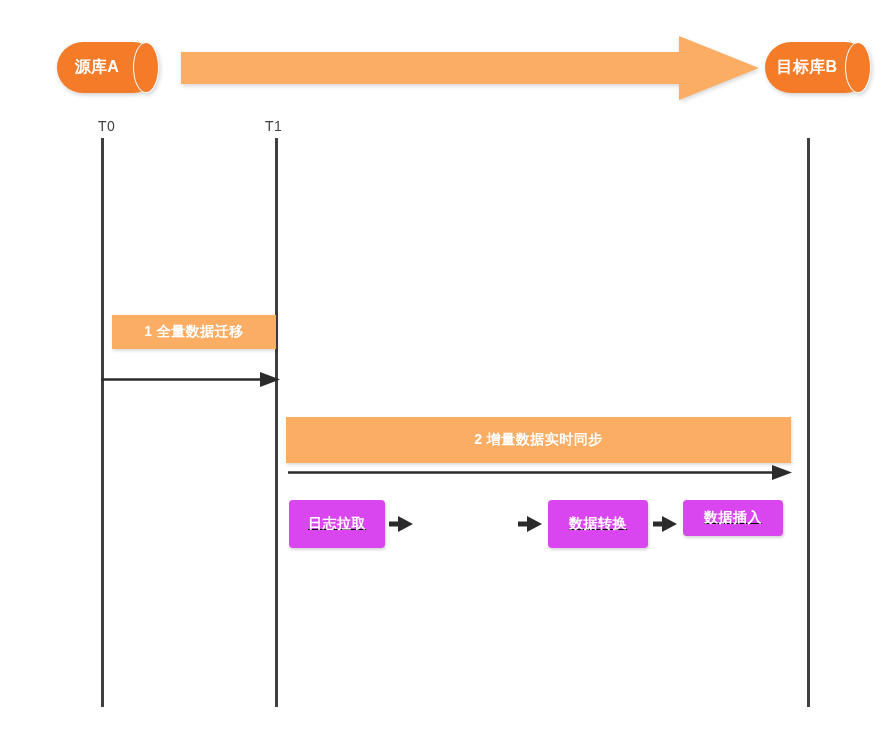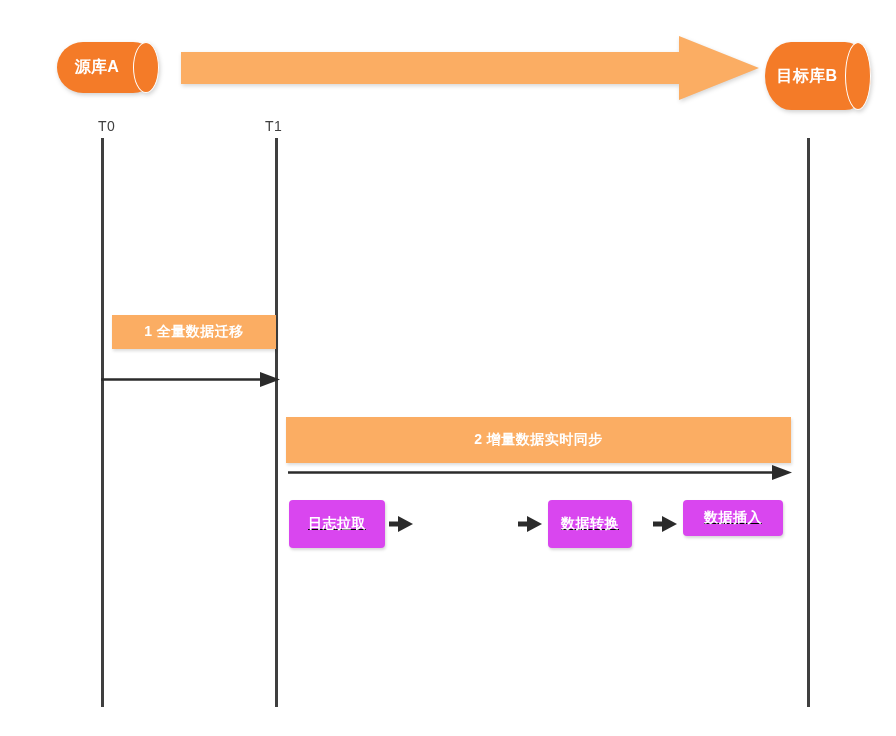--- a/index.html
+++ b/index.html
@@ -126,21 +126,21 @@
   <div class="cylinder" style="left:57px; top:42px; width:102px; height:51px;">
     <div class="cyl-body"></div>
     <div class="cyl-cap" style="right:0;"></div>
     <div class="cyl-label">源库A</div>
   </div>
 
   <svg class="bigarrow" style="left:181px; top:36px; width:578px; height:64px;" viewBox="0 0 578 64" xmlns="http://www.w3.org/2000/svg">
     <polygon points="0,16 498,16 498,0 578,32 498,64 498,48 0,48" fill="#fbad63"></polygon>
   </svg>
 
-  <div class="cylinder" style="left:765px; top:42px; width:106px; height:68px;">
+  <div class="cylinder" style="left:765px; top:42px; width:106px; height:51px;">
     <div class="cyl-body"></div>
     <div class="cyl-cap" style="right:0;"></div>
     <div class="cyl-label">目标库B</div>
   </div>
 
   <div class="tlabel" style="left:98px; top:118px;">T0</div>
   <div class="tlabel" style="left:265px; top:118px;">T1</div>
 
   <div class="lifeline" style="left:101px; top:138px; height:569px;"></div>
   <div class="lifeline" style="left:275px; top:138px; height:569px;"></div>
@@ -172,21 +172,21 @@
     <line x1="0" y1="10" x2="11" y2="10" stroke="#2b2b2b" stroke-width="5"></line>
     <polygon points="9,2 24,10 9,18" fill="#2b2b2b"></polygon>
   </svg>
 
 
   <svg class="connector" style="left:518px; top:514px; width:24px; height:20px;" viewBox="0 0 24 20" xmlns="http://www.w3.org/2000/svg">
     <line x1="0" y1="10" x2="11" y2="10" stroke="#2b2b2b" stroke-width="5"></line>
     <polygon points="9,2 24,10 9,18" fill="#2b2b2b"></polygon>
   </svg>
 
-  <div class="procbox" style="left:548px; top:500px; width:84px; height:48px;text-align:right;">
+  <div class="procbox" style="left:548px; top:500px; width:100px; height:48px;text-align:right;">
     <span>数据转换</span>
   </div>
 
   <svg class="connector" style="left:653px; top:514px; width:24px; height:20px;" viewBox="0 0 24 20" xmlns="http://www.w3.org/2000/svg">
     <line x1="0" y1="10" x2="11" y2="10" stroke="#2b2b2b" stroke-width="5"></line>
     <polygon points="9,2 24,10 9,18" fill="#2b2b2b"></polygon>
   </svg>
 
   <div class="procbox" style="left:683px; top:500px; width:100px; height:36px;">
     <span>数据插入</span>

